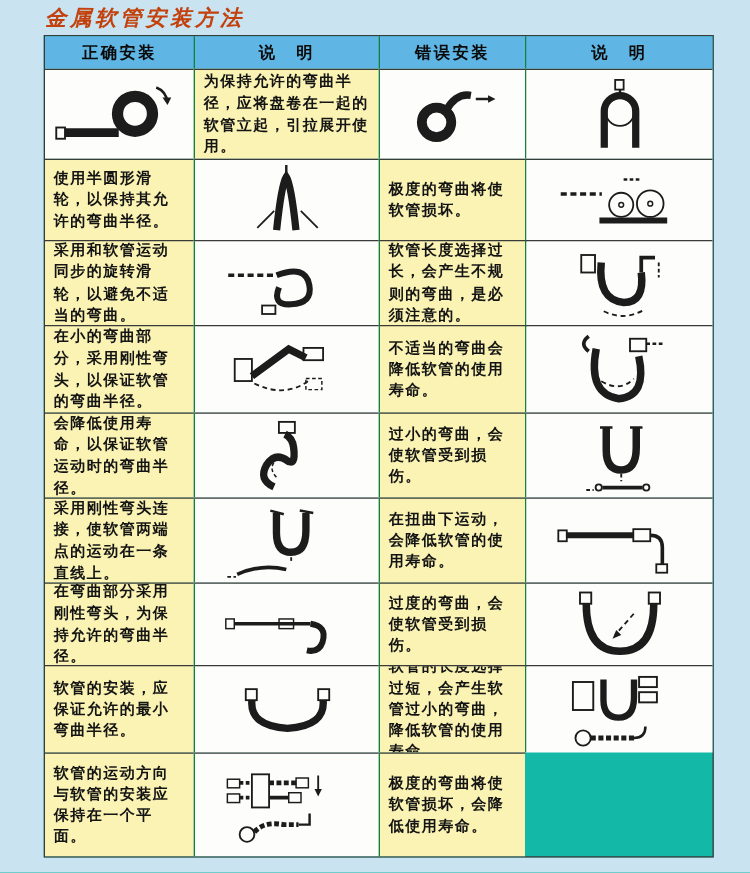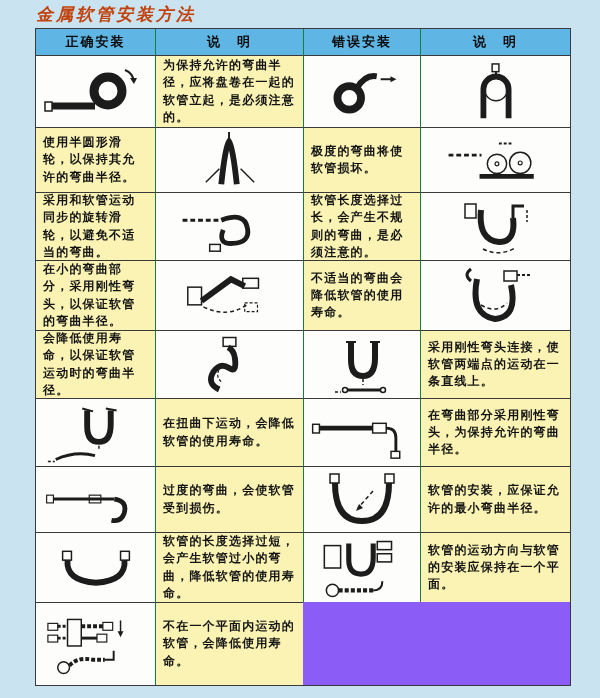--- a/index.html
+++ b/index.html
@@ -15,21 +15,21 @@
     font-family:"DejaVu Serif",serif;
     font-style:italic;font-weight:bold;
     font-size:17px;letter-spacing:3px;color:#c2410c;
   }
   .table{
     position:absolute;left:35px;top:28px;width:534px;
     display:grid;
     grid-template-columns:119px 148px 117px 150px;
     grid-template-rows:26px 72px 65px 68px 70px 68px 68px 66px 70px 83px;
     border:1px solid #3a3a3a;
-    background:#8b5cf6;
+    background:#14b8a6;
   }
   .cell{
     border-left:1px solid #15803d;
     border-top:1px solid #3a3a3a;
     box-sizing:border-box;
     display:flex;align-items:center;justify-content:center;
     overflow:hidden;
   }
   .cell:nth-child(4n+1){border-left:none;}
   .cell:nth-child(-n+4){border-top:none;}
@@ -61,21 +61,21 @@
 
   <div class="cell imgcell">
     <svg width="112" height="62" viewBox="0 0 110 62">
       <rect x="4" y="41" width="7" height="9" class="ill" stroke-width="1.5" fill="#fff"></rect>
       <path d="M11 45 H54" class="ill" stroke-width="7"></path>
       <circle cx="67" cy="30" r="14" class="ill" stroke-width="9"></circle>
       <path d="M84 9 q8 3 9 12" class="ill" stroke-width="2"></path>
       <polygon points="93,23 89,17 96,17" fill="#1c1c1c"></polygon>
     </svg>
   </div>
-  <div class="cell desccell">为保持允许的弯曲半径，应将盘卷在一起的软管立起，是必须注意的。</div>
+  <div class="cell desccell">为保持允许的弯曲半径，应将盘卷在一起的软管立起，引拉展开使用。</div>
   <div class="cell imgcell">
     <svg width="108" height="62" viewBox="0 0 110 62">
       <circle cx="42" cy="37" r="12" class="ill" stroke-width="8"></circle>
       <path d="M50 27 Q58 13 70 15" class="ill" stroke-width="6"></path>
       <path d="M74 18 h12" class="ill" stroke-width="2"></path>
       <polygon points="90,18 84,15 84,21" fill="#1c1c1c"></polygon>
     </svg>
   </div>
 
   <div class="cell imgcell">
@@ -149,20 +149,21 @@
     </svg>
   </div>
   <div class="cell desccell">会降低使用寿命，以保证软管运动时的弯曲半径。</div>
   <div class="cell imgcell">
     <svg width="108" height="62" viewBox="0 0 110 62">
       <path d="M44 56 Q31 50 38 38 Q45 28 54 34 Q62 40 60 24 Q59 16 53 13" class="ill" stroke-width="6"></path>
       <rect x="48" y="3" width="13" height="9" class="ill" stroke-width="1.5" fill="#fff"></rect>
       <path d="M46 48 Q40 42 44 36" class="ill" stroke-width="1.2" stroke-dasharray="3 2"></path>
     </svg>
   </div>
+  <div class="cell desccell">过小的弯曲，会使软管受到损伤。</div>
 
   <div class="cell imgcell">
     <svg width="112" height="62" viewBox="0 0 110 62">
       <path d="M44 8 V26 Q44 42 56 42 Q68 42 68 24 V8" class="ill" stroke-width="6"></path>
       <path d="M39 8 h10 M63 8 h10" class="ill" stroke-width="2"></path>
       <path d="M56 45 v6" class="ill" stroke-width="1.5" stroke-dasharray="3 2"></path>
       <circle cx="38" cy="56" r="2.5" class="ill" stroke-width="1.5" fill="#fff"></circle>
       <line x1="41" y1="56" x2="73" y2="56" class="ill" stroke-width="3"></line>
       <circle cx="76" cy="56" r="2.5" class="ill" stroke-width="1.5" fill="#fff"></circle>
       <path d="M28 58 h6" class="ill" stroke-width="1.5" stroke-dasharray="3 2"></path>
@@ -241,15 +242,15 @@
       <rect x="62" y="12" width="10" height="8" class="ill" stroke-width="1.2" fill="#fff"></rect>
       <path d="M40 28 h16" class="ill" stroke-width="3"></path>
       <rect x="56" y="24" width="10" height="8" class="ill" stroke-width="1.2" fill="#fff"></rect>
       <path d="M80 10 v13" class="ill" stroke-width="1.5"></path>
       <polygon points="80,27 77,21 83,21" fill="#1c1c1c"></polygon>
       <circle cx="22" cy="58" r="6" class="ill" stroke-width="1.5" fill="#fff"></circle>
       <path d="M28 56 Q36 47 52 50 H64" class="ill" stroke-width="4" stroke-dasharray="4 2"></path>
       <path d="M64 50 h9 v-9" class="ill" stroke-width="2"></path>
     </svg>
   </div>
-  <div class="cell desccell">不在一个平面内运动的软管，会降低使用寿命。</div>
+  <div class="cell desccell">极度的弯曲将使软管损坏，会降低使用寿命。</div>
 
 </div>
 
 </body></html>

